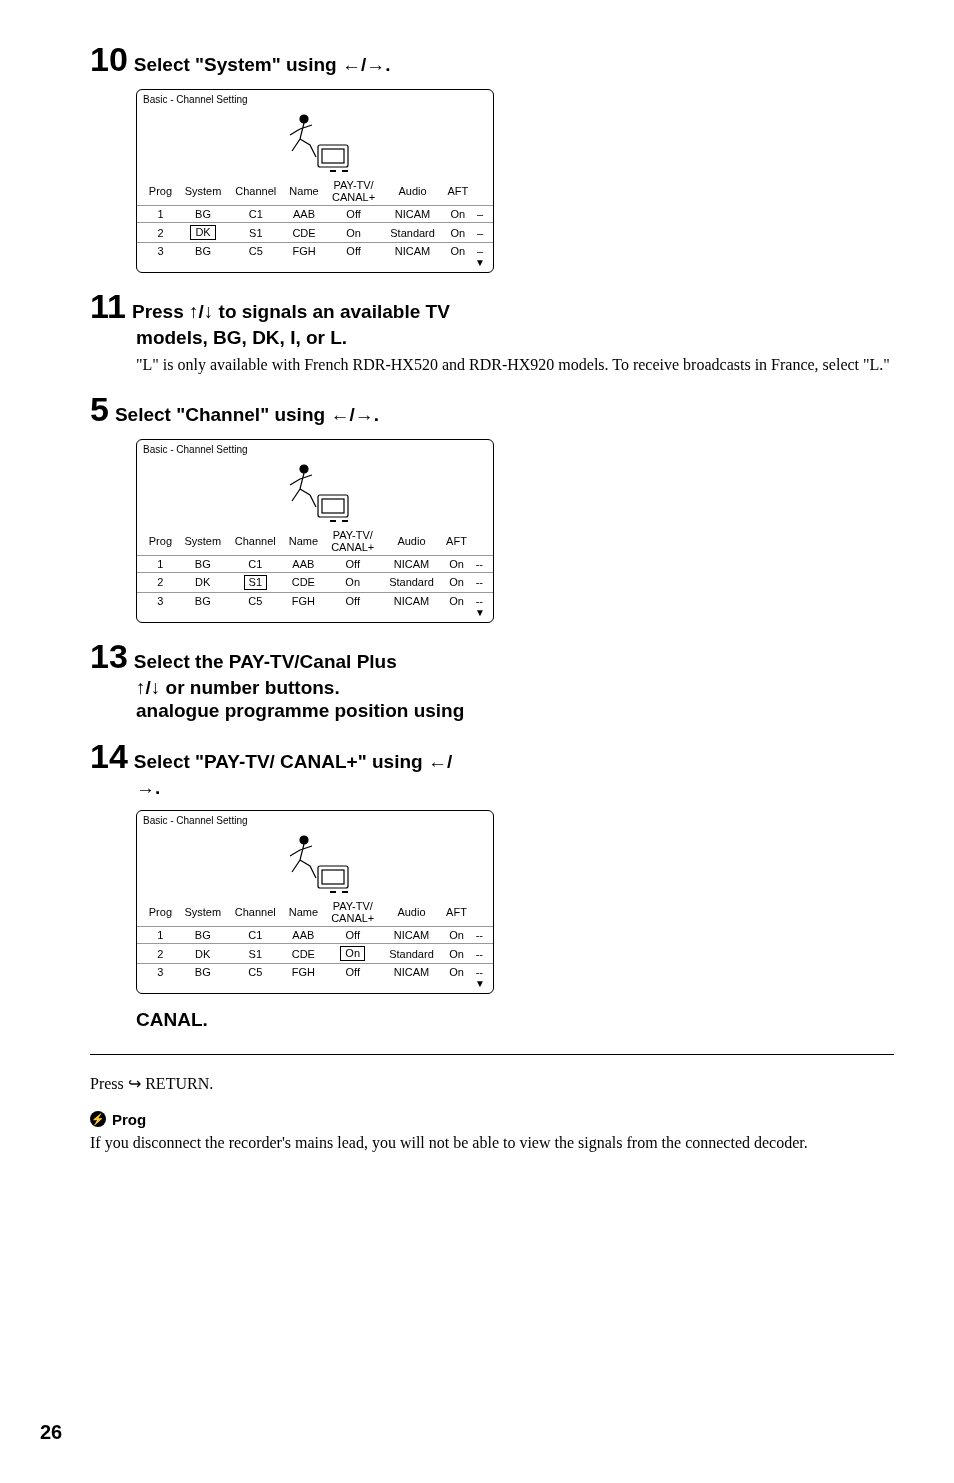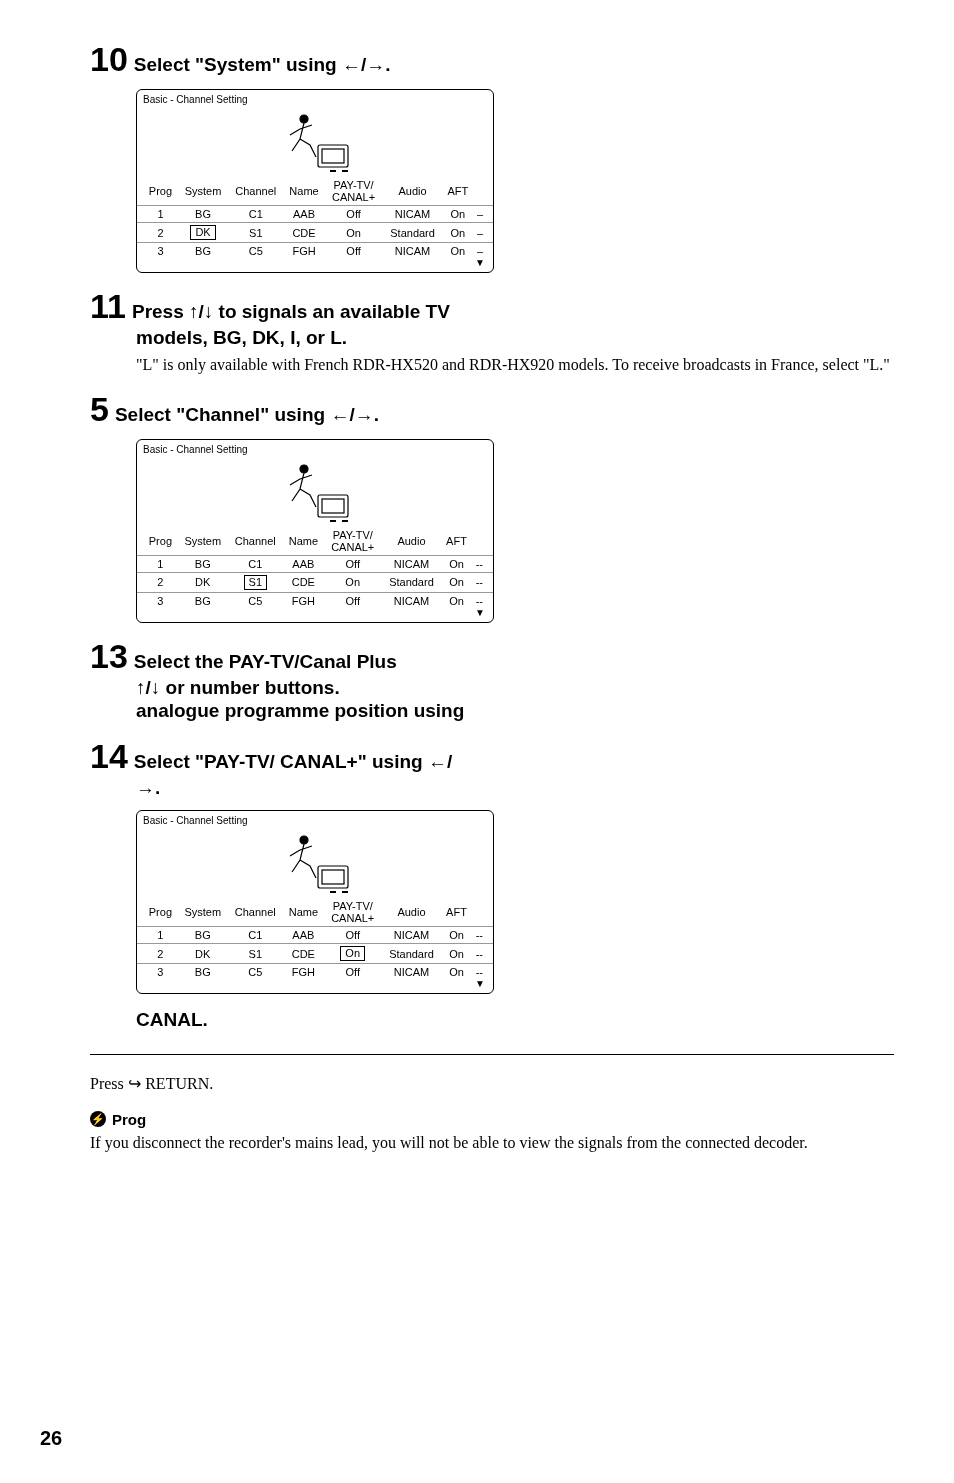--- a/index.html
+++ b/index.html
@@ -131,21 +131,21 @@
     width: 16px; height: 16px; border-radius: 8px; background:#000; color:#fff;
     display:inline-flex; align-items:center; justify-content:center; font-size:11px;
   }
   .return-icon {
     display:inline-block;
     transform: scaleX(-1);
   }
   .page-num {
     position: absolute;
     left: 40px;
-    bottom: 33px;
+    bottom: 39px;
     font-size: 20px;
     font-weight: bold;
   }
 </style>
 </head>
 <body>
 
 <div class="page">
 
   <div class="step">

